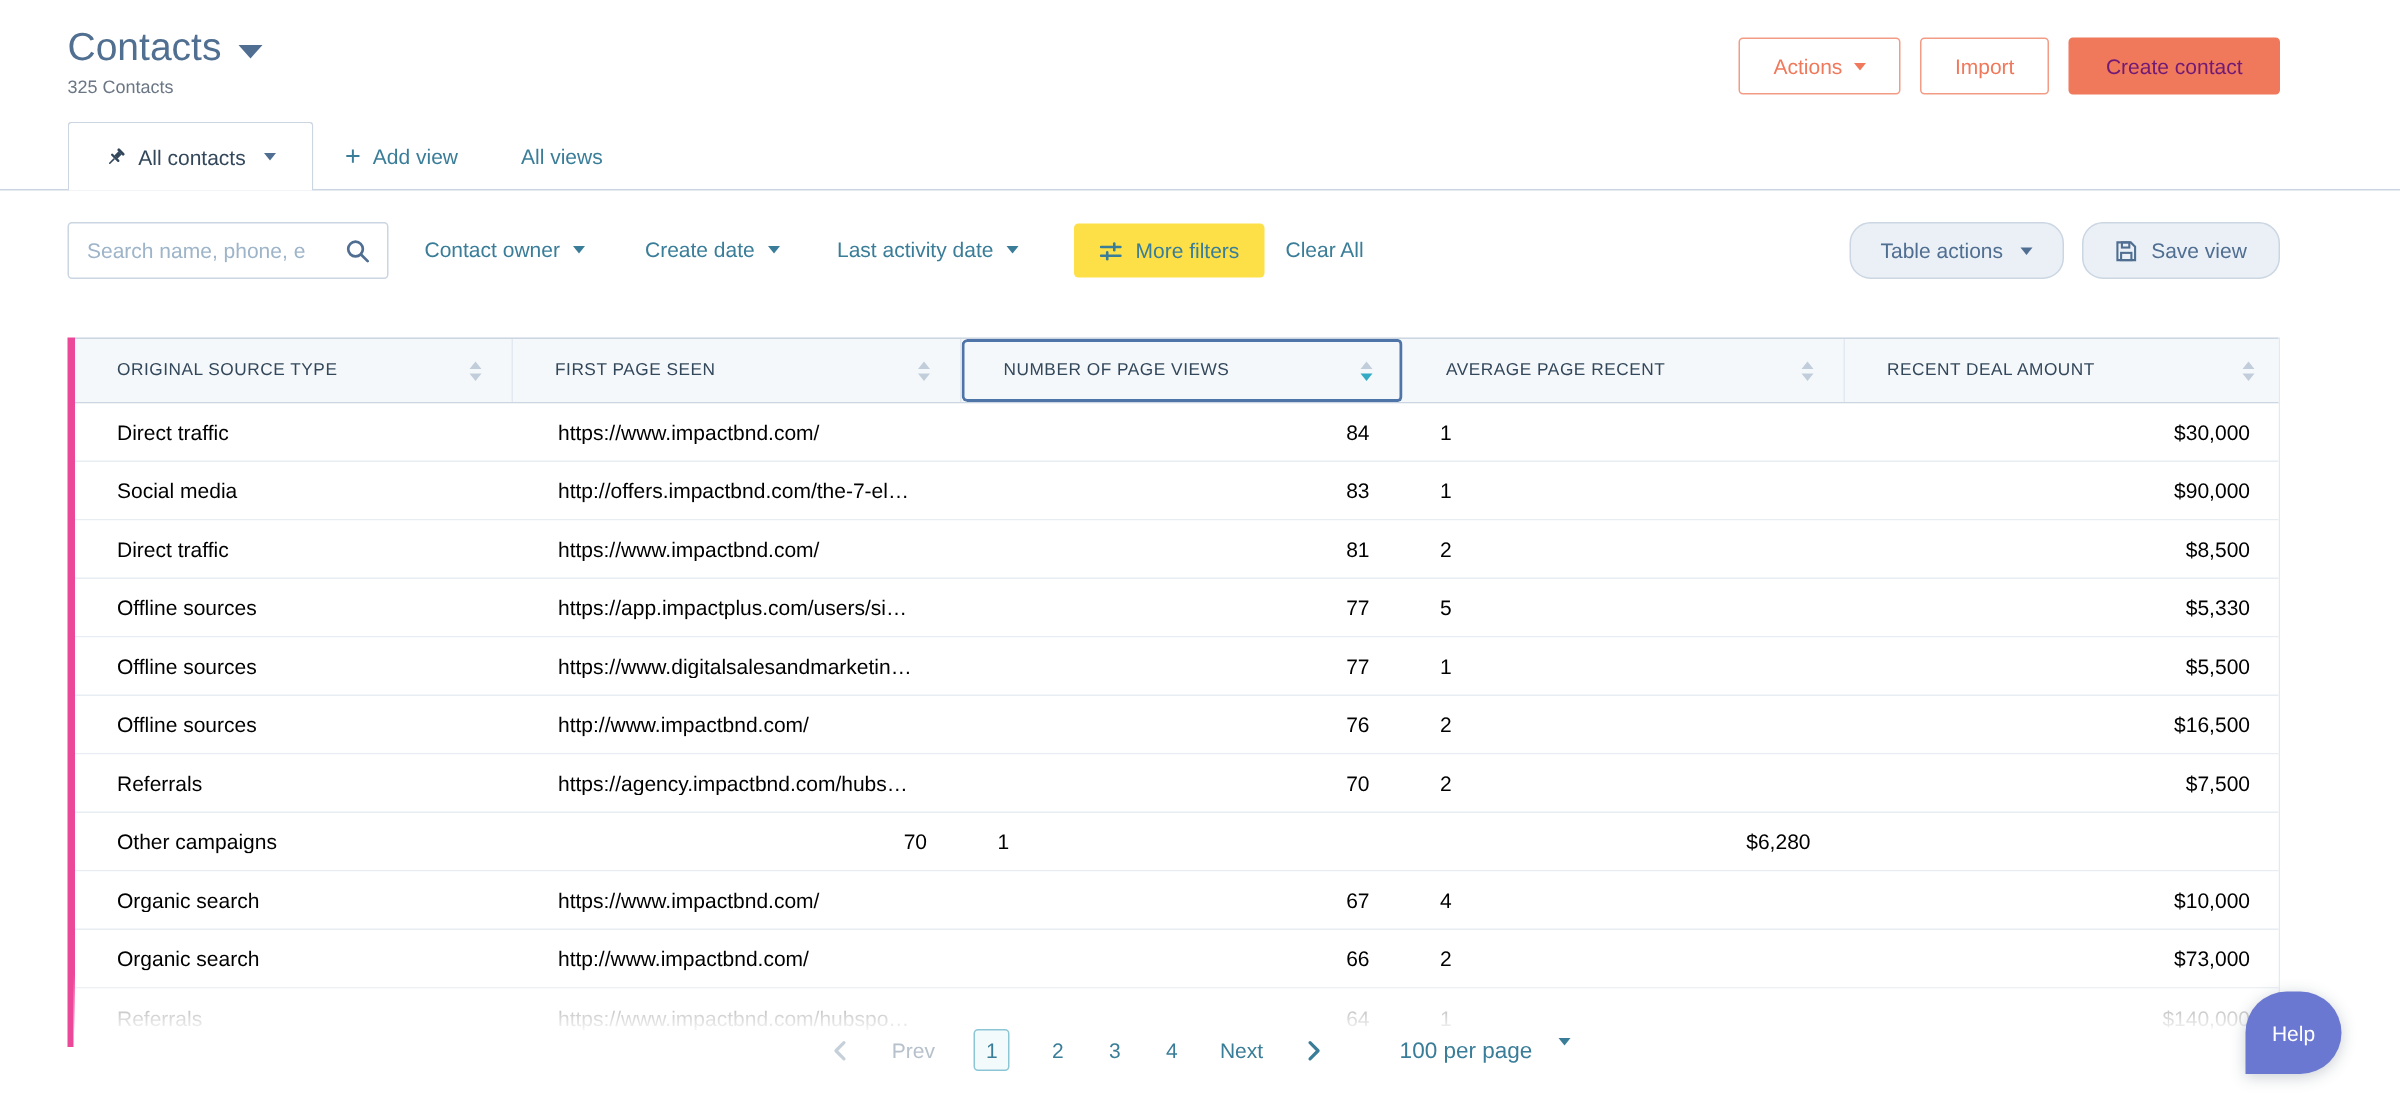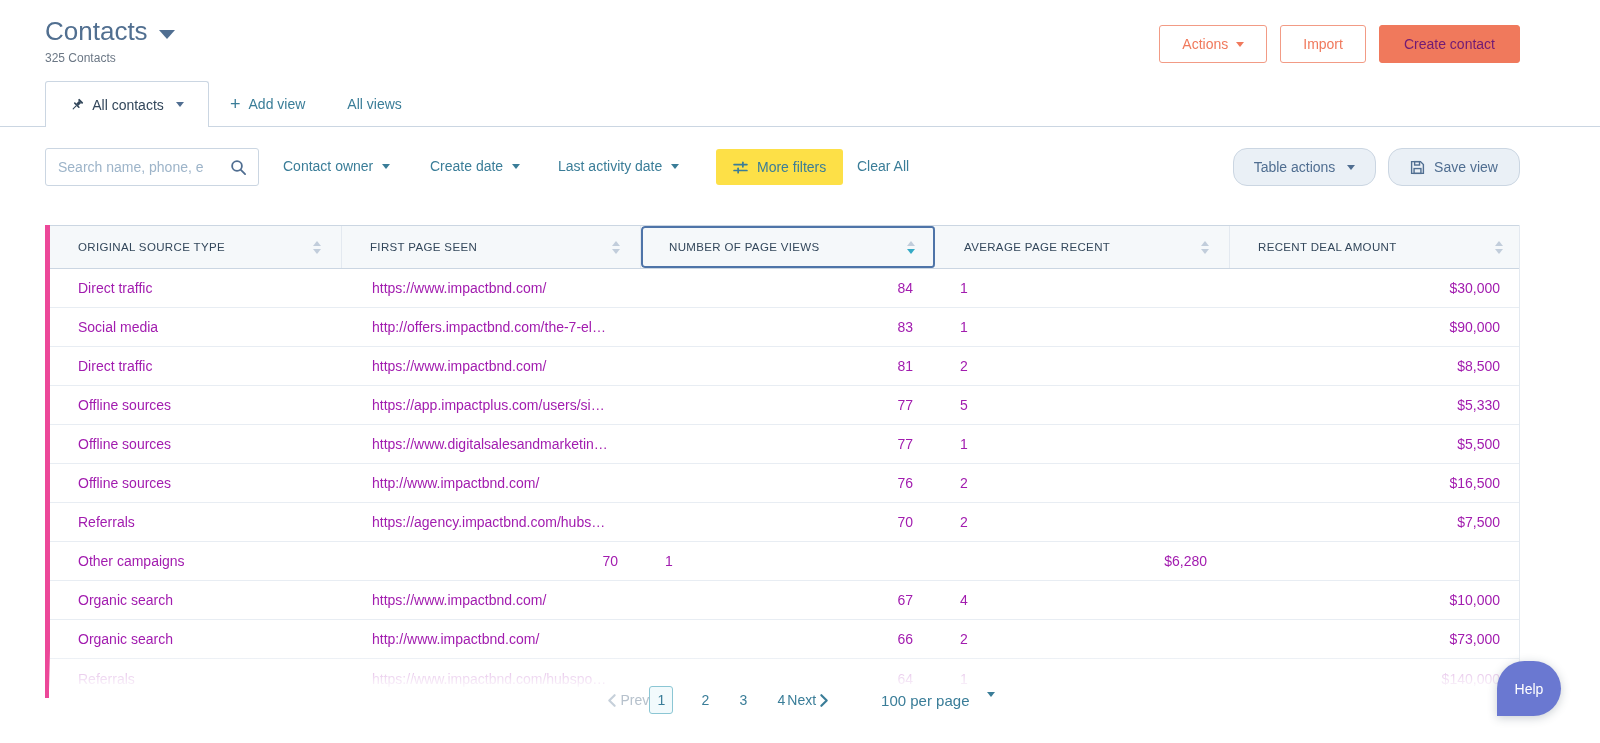--- a/index.html
+++ b/index.html
@@ -86,34 +86,34 @@
   .th.selected { box-shadow:inset 0 0 0 2px #4e74a8; border-radius:4px; background:#f5f8fa; border-right-color:transparent; }
   .sort { display:flex; flex-direction:column; gap:3px; flex:none; margin-left:10px; }
   .sort i { display:block; width:0; height:0; border-left:4px solid transparent; border-right:4px solid transparent; }
   .sort .up   { border-bottom:5px solid #c1cddb; }
   .sort .down { border-top:5px solid #c1cddb; }
   .th.selected .sort .down { border-top-color:#35aac5; }
 
   .trow {
     display:grid; grid-template-columns:292px 299px 295px 294px 293px;
     height:39px; align-items:center; background:#fff; border-bottom:1px solid #e8edf3;
-    font-size:14px; color:#a21caf; cursor:pointer;
+    font-size:14px; color:#000000; cursor:pointer;
   }
   .trow:last-child { border-bottom:none; }
   .trow.faded { opacity:.55; }
   .td { padding:0 23px 0 28px; white-space:nowrap; overflow:hidden; }
   .td.c2 { padding-left:30px; }
   .td.c4 { padding-left:24px; }
   .td.num { text-align:right; }
   .table-fade { position:absolute; left:-1px; right:-1px; bottom:0; height:48px;
     background:linear-gradient(180deg, rgba(255,255,255,0) 0%, #ffffff 82%); pointer-events:none; }
 
   
   .footer { position:absolute; left:0; top:686px; width:1600px; display:flex; justify-content:center; align-items:center; gap:50px; }
-  .pager { display:flex; align-items:center; font-size:14px; font-weight:500; color:#3a7d98; }
+  .pager { display:flex; align-items:center; gap:26px; font-size:14px; font-weight:500; color:#3a7d98; }
   .pager .chev { display:flex; cursor:pointer; }
   .prev-label { color:#b6c1cc; cursor:default; }
   .page-num { cursor:pointer; min-width:12px; text-align:center; }
   .page-num.current {
     width:24px; height:28px; border:1px solid #8bc6d4; background:#f2fafc; border-radius:3px;
     display:flex; align-items:center; justify-content:center; cursor:default;
   }
   .next-label { cursor:pointer; }
   .per-page { display:flex; align-items:flex-start; gap:15px; font-size:15px; font-weight:500; color:#3a7d98; cursor:pointer; }
 

